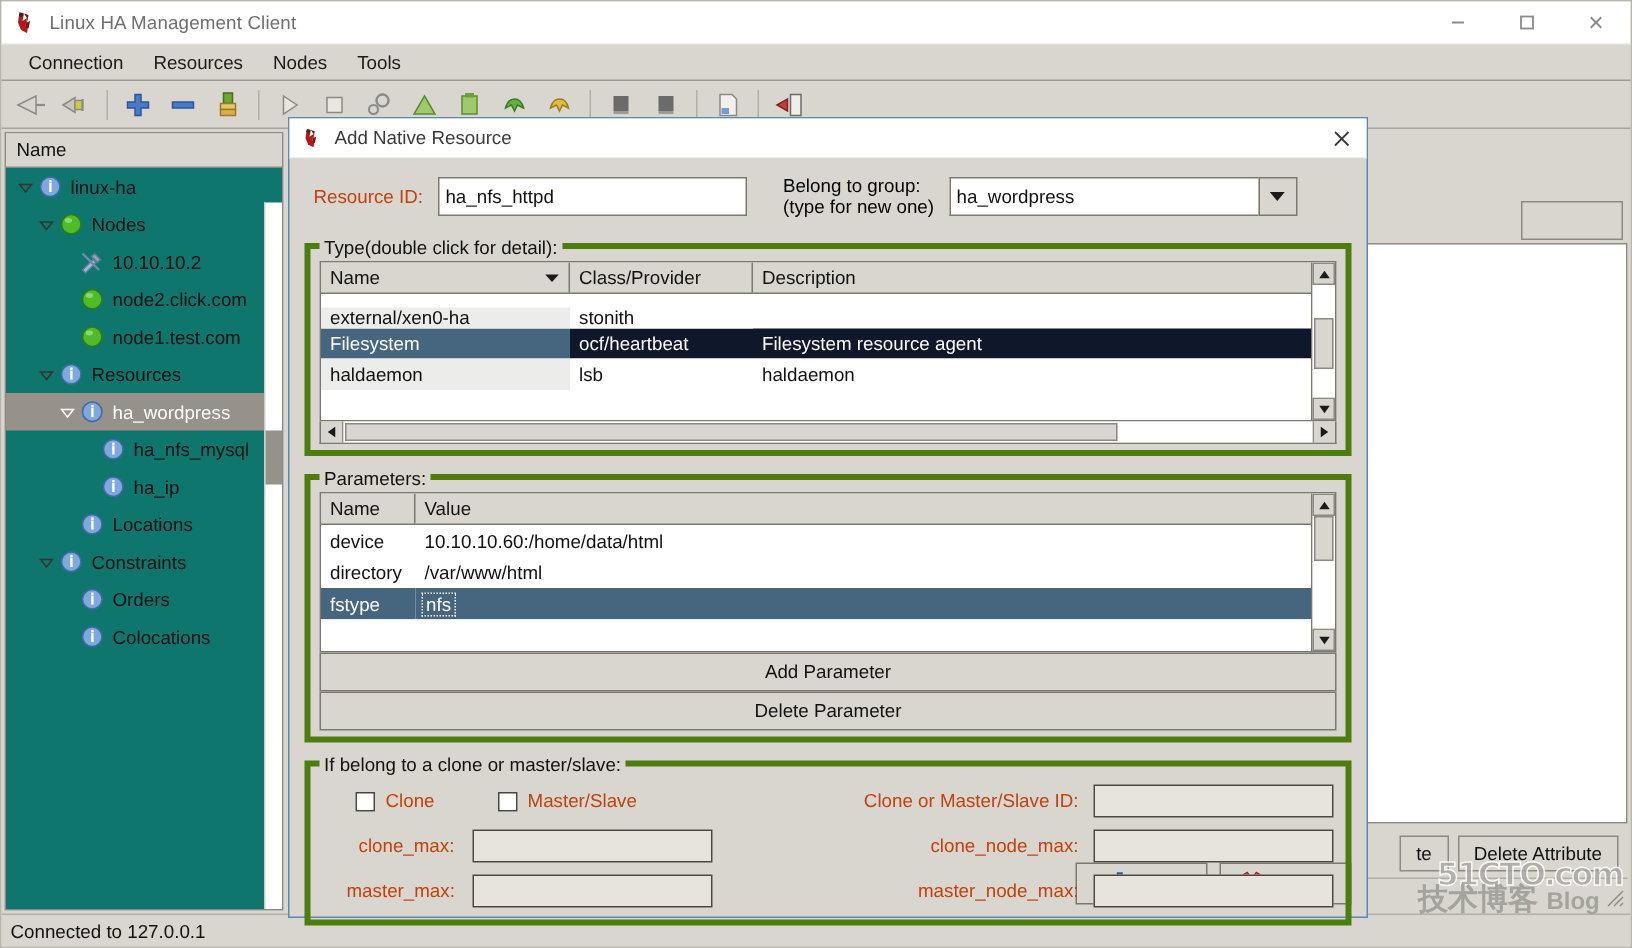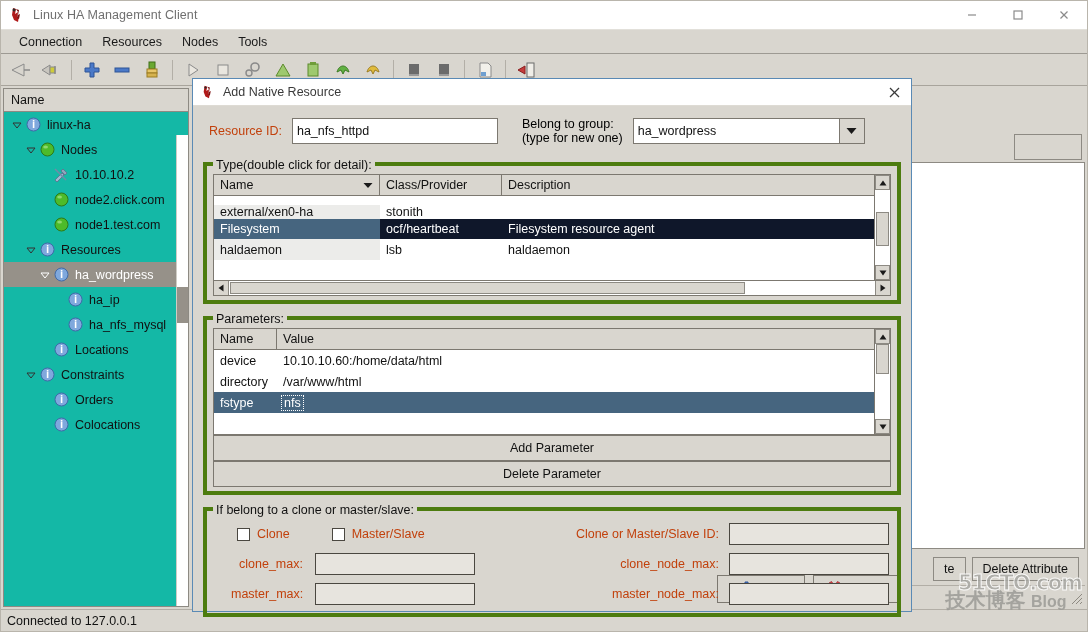--- a/index.html
+++ b/index.html
@@ -74,21 +74,21 @@
     width:186px; background:#ffffff;
     border:1px solid #8d8a83;
     display:flex; flex-direction:column; min-height:0;
     position:relative;
   }
   #tree-header {
     height:23px; background:#d9d6cf; border-bottom:1px solid #8d8a83;
     display:flex; align-items:center; padding-left:7px;
     font-size:12.5px; color:#111;
   }
-  #tree-body { flex:1 1 auto; overflow:hidden; position:relative; background:#14b8a6; }
+  #tree-body { flex:1 1 auto; overflow:hidden; position:relative; background:#0f766e; }
   .tnode {
     height:25px; display:flex; align-items:center; font-size:12.5px; color:#111;
     white-space:nowrap; padding-right:4px;
   }
   .tnode.sel { background:#969189; color:#ffffff; }
   .twist { width:14px; flex:0 0 auto; display:flex; align-items:center; justify-content:center; }
   .twist svg { display:block; }
   .ticon { width:18px; height:18px; flex:0 0 auto; margin-right:5px; display:flex; align-items:center; justify-content:center; }
   .tlabel { flex:0 0 auto; }
   
@@ -482,32 +482,32 @@
         </div>
 
         <div class="tnode" style="padding-left:62px">
           <span class="ticon">
               <svg width="15" height="15" viewBox="0 0 15 15">
                 <circle cx="7.5" cy="7.5" r="6.5" fill="#7fa8dd" stroke="#3f6aa8"></circle>
                 <rect x="6.8" y="5" width="1.6" height="6" fill="#fff"></rect>
                 <rect x="6.8" y="3" width="1.6" height="1.6" fill="#fff"></rect>
               </svg>
             </span>
-          <span class="tlabel">ha_ip</span>
+          <span class="tlabel">ha_nfs_mysql</span>
         </div>
 
         <div class="tnode" style="padding-left:62px">
           <span class="ticon">
               <svg width="15" height="15" viewBox="0 0 15 15">
                 <circle cx="7.5" cy="7.5" r="6.5" fill="#7fa8dd" stroke="#3f6aa8"></circle>
                 <rect x="6.8" y="5" width="1.6" height="6" fill="#fff"></rect>
                 <rect x="6.8" y="3" width="1.6" height="1.6" fill="#fff"></rect>
               </svg>
             </span>
-          <span class="tlabel">ha_nfs_mysql</span>
+          <span class="tlabel">ha_ip</span>
         </div>
 
         <div class="tnode" style="padding-left:48px">
           <span class="ticon">
               <svg width="15" height="15" viewBox="0 0 15 15">
                 <circle cx="7.5" cy="7.5" r="6.5" fill="#7fa8dd" stroke="#3f6aa8"></circle>
                 <rect x="6.8" y="5" width="1.6" height="6" fill="#fff"></rect>
                 <rect x="6.8" y="3" width="1.6" height="1.6" fill="#fff"></rect>
               </svg>
             </span>

